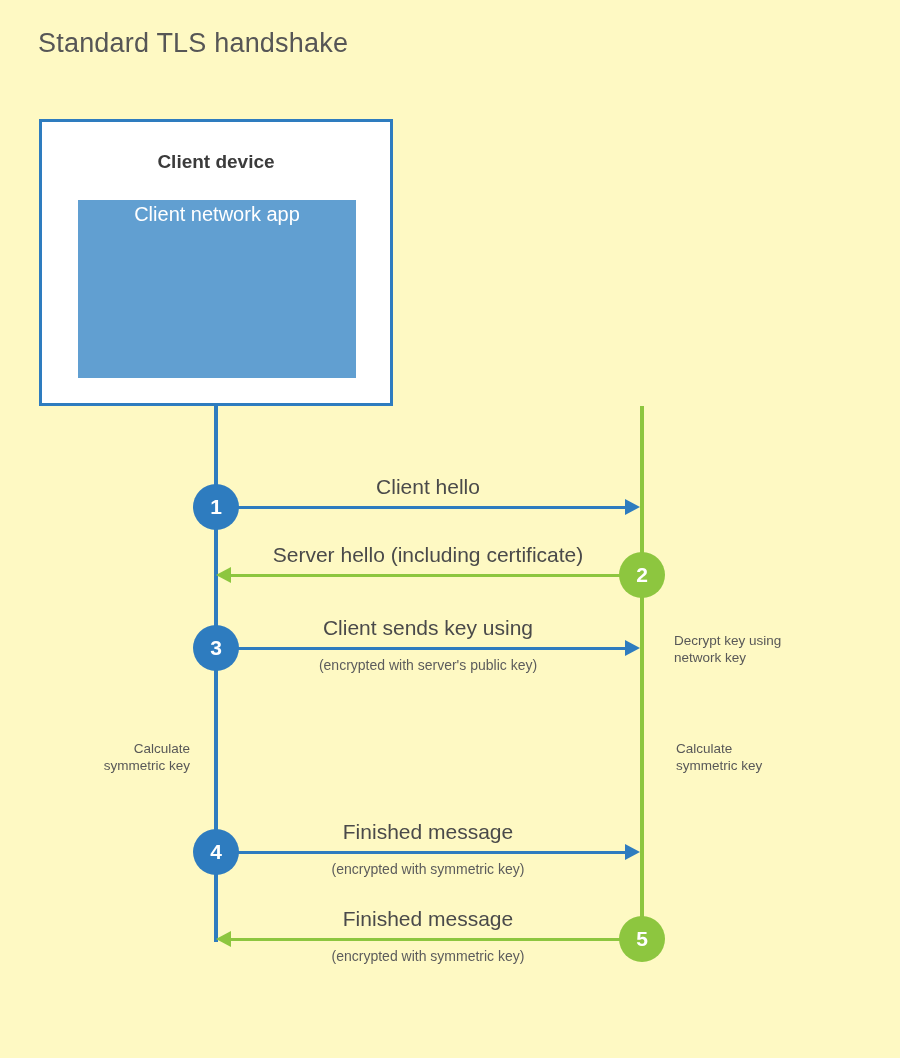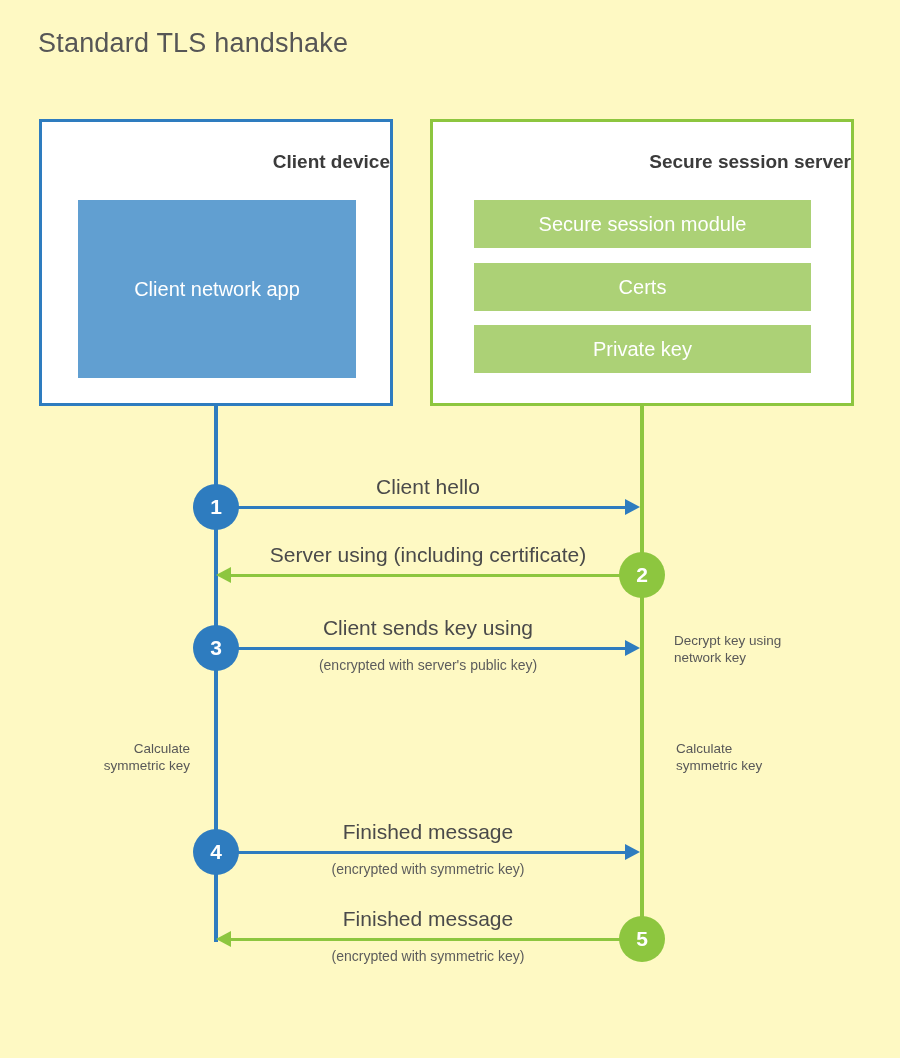--- a/index.html
+++ b/index.html
@@ -50,36 +50,35 @@
     top: 119px;
     width: 424px;
     height: 287px;
     border: 3px solid #8DC63F;
   }
   .party-title {
     position: absolute;
     left: 0;
     right: 0;
     top: 29px;
-    text-align: right;
+    text-align: center;
     font-size: 19px;
     font-weight: 700;
     color: #3b3b3b;
   }
 
   
   #client-app {
     position: absolute;
     left: 36px;
     top: 78px;
     width: 278px;
     height: 178px;
     background: #619FD1;
     display: flex;
-    align-items: center;
     justify-content: center;
   }
   #client-app .app-label {
     color: #ffffff;
     font-size: 20px;
     font-weight: 400;
     line-height: 29px;
     text-align: center;
     width: 200px;
   }
@@ -205,46 +204,34 @@
 
   <div class="page-title">Standard TLS handshake</div>
 
   <div id="client-box" class="party-box">
     <div class="party-title">Client device</div>
     <div id="client-app">
       <span class="app-label">Client network app</span>
     </div>
   </div>
 
-  <div id="server-box" class="party-box">
-    <div class="party-title">Secure session server</div>
-    <div id="band-0" class="server-band">
-      <span class="band-label">Secure session module</span>
-    </div>
-    <div id="band-1" class="server-band">
-      <span class="band-label">Certs</span>
-    </div>
-    <div id="band-2" class="server-band">
-      <span class="band-label">Private key</span>
-    </div>
-  </div>
 
   <div id="lifeline-client" class="lifeline"></div>
   <div id="lifeline-server" class="lifeline"></div>
 
   <div class="msg" style="left:216px; top:507px; width:424px;">
     <div class="msg-line blue" style="left:0; width:409px;"></div>
     <div class="arrowhead right blue" style="left:409px;"></div>
     <div class="msg-label above" style="left:212px;">Client hello</div>
   </div>
 
   <div class="msg" style="left:216px; top:575px; width:424px;">
     <div class="msg-line green" style="left:15px; width:409px;"></div>
     <div class="arrowhead left green" style="left:0;"></div>
-    <div class="msg-label above" style="left:212px;">Server using (including certificate)</div>
+    <div class="msg-label above" style="left:212px;">Server hello (including certificate)</div>
   </div>
 
   <div class="msg" style="left:216px; top:648px; width:424px;">
     <div class="msg-line blue" style="left:0; width:409px;"></div>
     <div class="arrowhead right blue" style="left:409px;"></div>
     <div class="msg-label above" style="left:212px;">Client sends key using</div>
     <div class="msg-sublabel" style="left:212px;">(encrypted with server's public key)</div>
   </div>
 
   <div class="msg" style="left:216px; top:852px; width:424px;">

